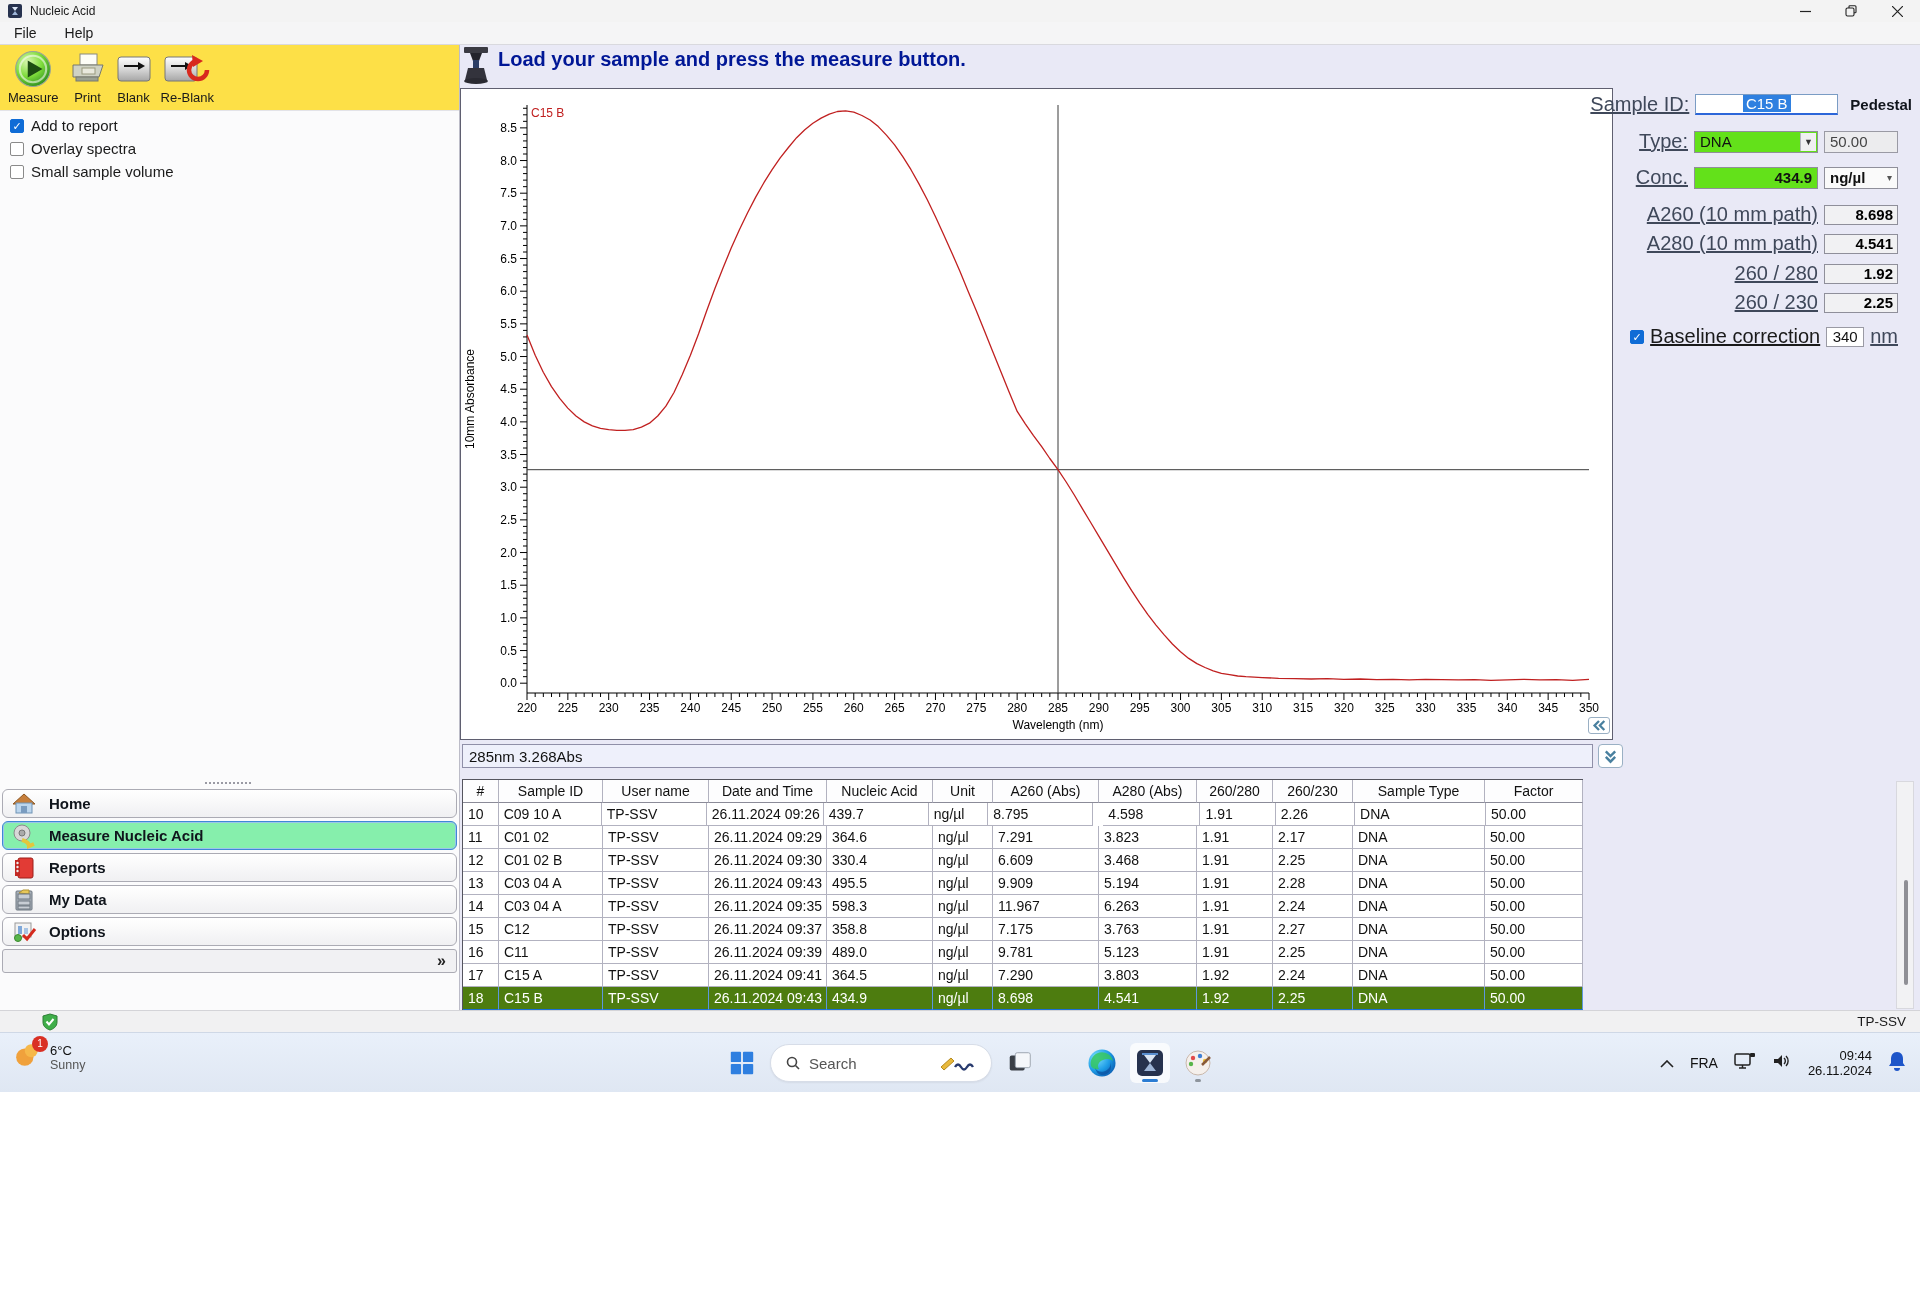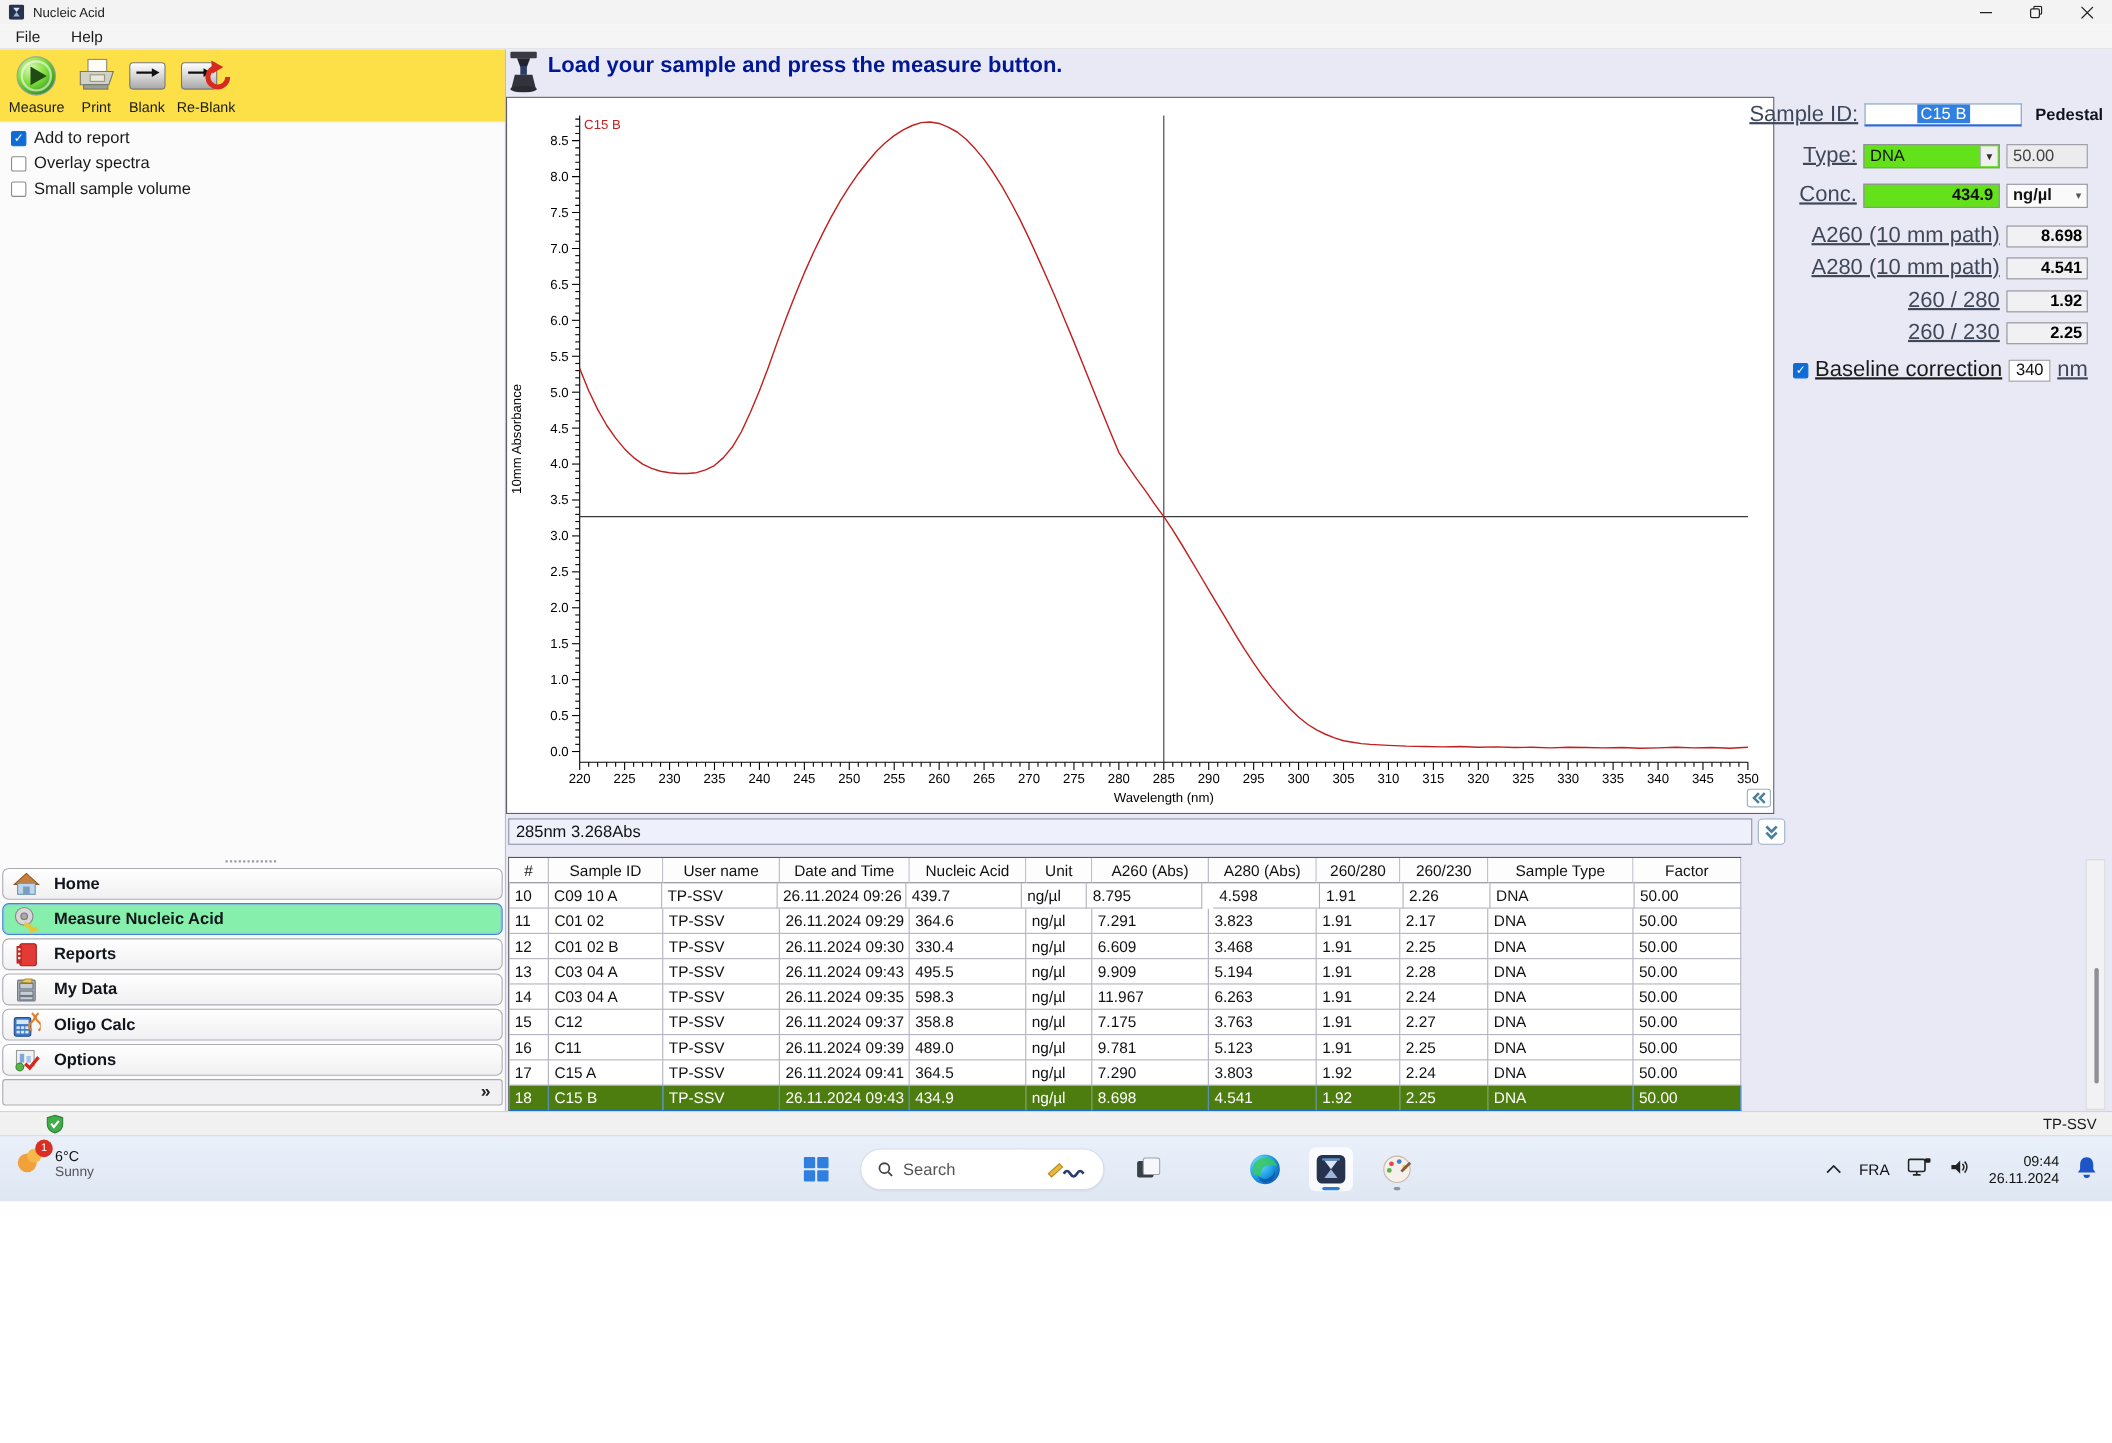--- a/index.html
+++ b/index.html
@@ -105,21 +105,21 @@
   .app-statusbar .shield { position:absolute; left:42px; top:2px; }
 
   
   .taskbar { position:absolute; left:0; top:1032px; width:1920px; height:60px;
     background:linear-gradient(#e9f0fa,#dfe7f3); border-top:1px solid #cfd8e6; }
   .weather { position:absolute; left:14px; top:8px; display:flex; align-items:center; gap:8px; }
   .weather .badge { position:absolute; left:18px; top:-5px; width:16px; height:16px; border-radius:8px;
     background:#d93025; color:#fff; font-size:10px; line-height:16px; text-align:center; }
   .weather .wtxt .temp { font-size:13px; color:#111; }
   .weather .wtxt .cond { font-size:12.5px; color:#555; }
-  .tb-center { position:absolute; left:722px; top:10px; display:flex; align-items:center; gap:20px; }
+  .tb-center { position:absolute; left:722px; top:10px; display:flex; align-items:center; gap:8px; }
   .search-pill { width:222px; height:38px; background:#fff; border:1px solid #d7dde8; border-radius:19px;
     display:flex; align-items:center; padding:0 10px 0 14px; gap:8px; box-shadow:0 1px 2px rgba(0,0,0,.06); }
   .search-pill .stext { font-size:15px; color:#555; flex:1; }
   .tb-icon { width:40px; height:40px; display:flex; align-items:center; justify-content:center; position:relative; }
   .tb-icon.active { background:rgba(255,255,255,.75); border-radius:6px; }
   .run-dash { position:absolute; bottom:1px; left:50%; transform:translateX(-50%); height:3px; border-radius:2px; }
   .run-dash.blue { width:16px; background:#2b7cd3; }
   .run-dash.gray { width:6px; background:#8d949c; }
   .tray { position:absolute; right:14px; top:0; height:60px; display:flex; align-items:center; gap:16px; }
   .tray .lang { font-size:14px; color:#111; }
@@ -283,38 +283,20 @@
       <span class="nav-icon">
         <svg width="26" height="26" viewBox="0 0 26 26">
             <rect x="5" y="4" width="16" height="19" rx="1" fill="#aab2bb" stroke="#6d7680"></rect>
             <polygon points="8,6 12,3 18,3 18,7" fill="#e8c95a" stroke="#b09230"></polygon>
             <rect x="7" y="7" width="12" height="5" fill="#c7cdd4" stroke="#6d7680"></rect>
             <rect x="7" y="14" width="12" height="4" fill="#c7cdd4" stroke="#6d7680"></rect>
             <rect x="7" y="19" width="12" height="3" fill="#c7cdd4" stroke="#6d7680"></rect>
           </svg>
       </span>
       <span class="nav-label">My Data</span>
-    </div>
-    <div class="nav-item">
-      <span class="nav-icon">
-        <svg width="26" height="26" viewBox="0 0 26 26">
-            <rect x="2" y="6" width="15" height="17" rx="2" fill="#3c78c8" stroke="#1f4e8c"></rect>
-            <rect x="4" y="8" width="11" height="4" fill="#d7e6f7"></rect>
-            <g fill="#d7e6f7">
-              <rect x="4" y="14" width="3" height="2.5"></rect>
-              <rect x="8" y="14" width="3" height="2.5"></rect>
-              <rect x="12" y="14" width="3" height="2.5"></rect>
-              <rect x="4" y="18" width="3" height="2.5"></rect>
-              <rect x="8" y="18" width="3" height="2.5"></rect>
-              <rect x="12" y="18" width="3" height="2.5"></rect>
-            </g>
-            <path d="M18 2 q5 4 0 8 q-5 4 0 8 M24 2 q-5 4 0 8 q5 4 0 8" fill="none" stroke="#e0812f" stroke-width="2"></path>
-          </svg>
-      </span>
-      <span class="nav-label">Oligo Calc</span>
     </div>
     <div class="nav-item">
       <span class="nav-icon">
         <svg width="26" height="26" viewBox="0 0 26 26">
             <rect x="4" y="4" width="16" height="14" fill="#f2f2f2" stroke="#999"></rect>
             <rect x="7" y="7" width="4" height="8" fill="#7fa8d9"></rect>
             <rect x="13" y="9" width="4" height="6" fill="#a8c4e4"></rect>
             <circle cx="7" cy="19" r="3.5" fill="#58b54a" stroke="#3a8a2e"></circle>
             <path d="M12 16 l4 4 l8 -10" fill="none" stroke="#d42a1e" stroke-width="3"></path>
           </svg>

